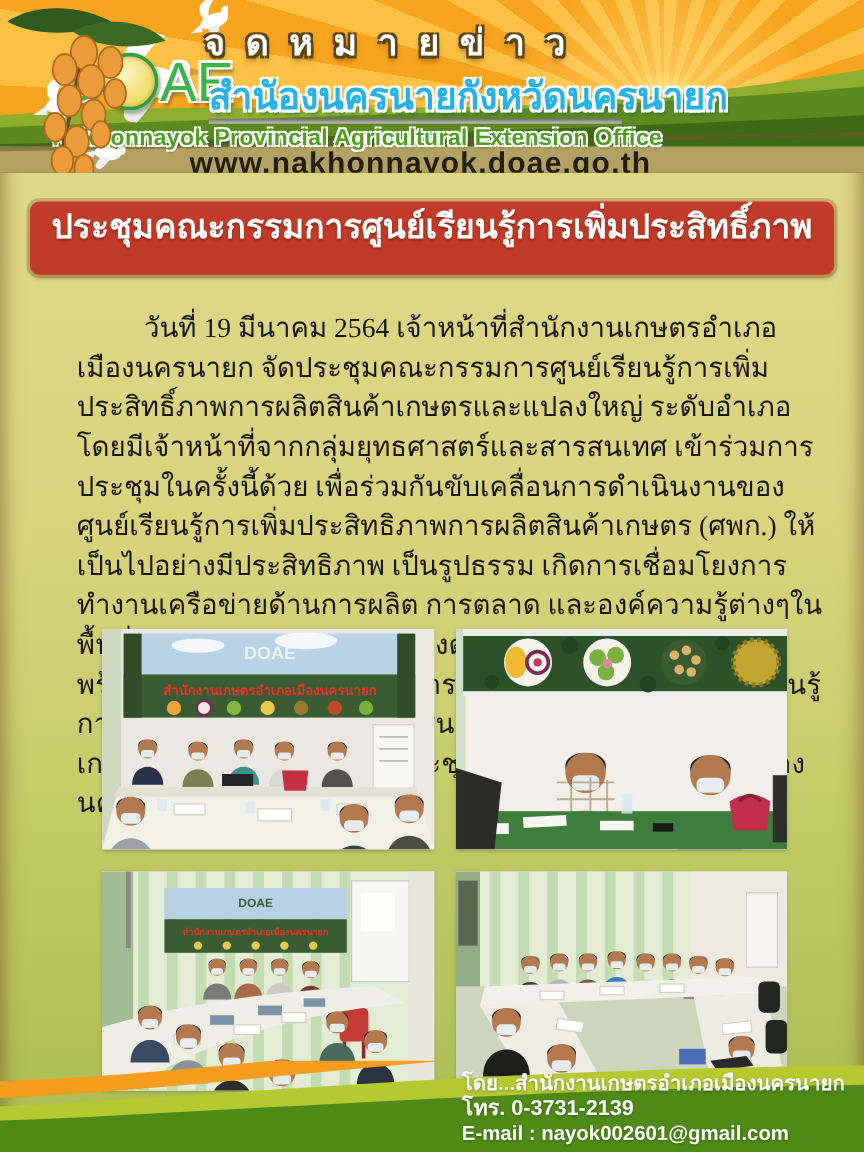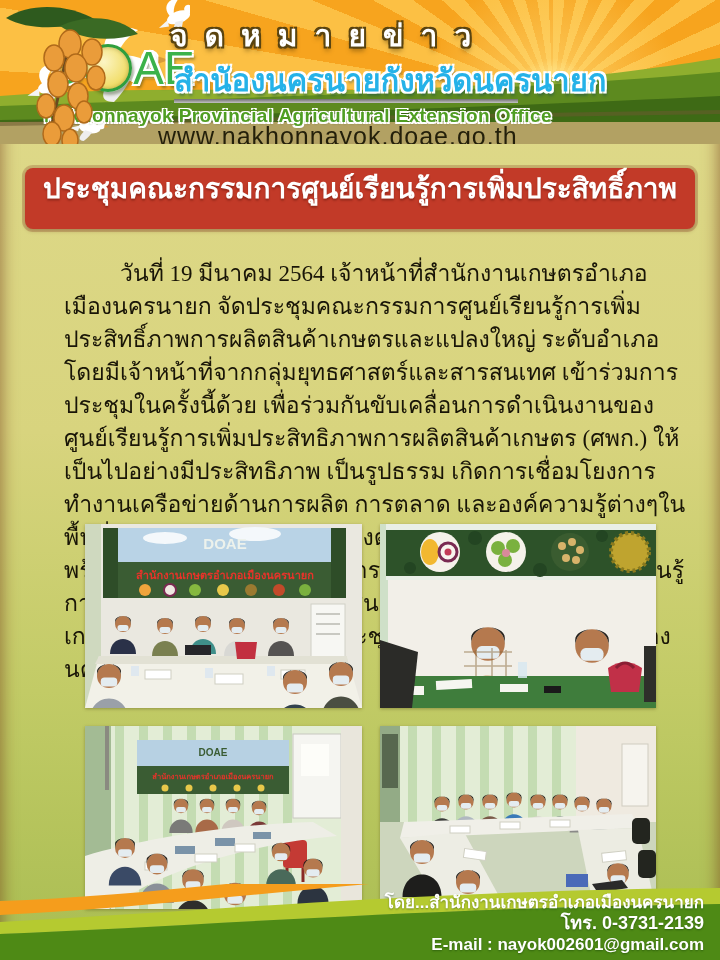--- a/index.html
+++ b/index.html
@@ -21,38 +21,38 @@
     text-shadow:-2px -2px 0 #fff,2px -2px 0 #fff,-2px 2px 0 #fff,2px 2px 0 #fff,3px 4px 3px rgba(40,60,20,.5);}
   .logo-o{width:42px;height:42px;border-radius:50%;flex:0 0 auto;margin:0 1px;
     background:radial-gradient(circle at 40% 35%,#fcf5c4,#ecd23e);border:3px solid #2f9e3e;
     display:flex;align-items:center;justify-content:center;
     box-shadow:inset 0 0 4px rgba(0,0,0,.25),2px 3px 3px rgba(40,60,20,.4);}
   .office-th{position:absolute;left:174px;top:55px;font-weight:bold;font-size:31px;color:#25b2e8;white-space:nowrap;
     text-shadow:-2px -2px 0 #fff,2px -2px 0 #fff,-2px 2px 0 #fff,2px 2px 0 #fff,2px 4px 3px rgba(0,60,90,.45);}
   .header-rule{position:absolute;left:174px;top:99px;width:344px;height:4px;background:linear-gradient(#6f6f6f,#c2c2c2);}
   .office-en{position:absolute;left:44px;top:105px;font-weight:bold;font-size:19px;color:#4f9e22;white-space:nowrap;letter-spacing:.4px;
     text-shadow:-1.5px -1.5px 0 #fff,1.5px -1.5px 0 #fff,-1.5px 1.5px 0 #fff,1.5px 1.5px 0 #fff,1px 2px 2px rgba(20,60,0,.35);}
-  .website{position:absolute;left:158px;top:122px;font-weight:normal;font-size:25px;color:#231f0a;letter-spacing:1px;white-space:nowrap;}
+  .website{position:absolute;left:158px;top:122px;font-weight:bold;font-size:25px;color:#231f0a;letter-spacing:1px;white-space:nowrap;}
   .doves{position:absolute;right:0;top:0;}
   .fruit-cluster{position:absolute;left:2px;top:24px;}
   
   .title-banner{position:absolute;left:0;top:166px;width:720px;text-align:center;}
   .title-line{display:inline-block;background:#c23a28;color:#fff;font-weight:bold;font-size:28px;line-height:1.3;
     padding:3px 18px 22px;border-radius:8px;margin:2px 0;
     box-shadow:0 0 0 3px rgba(120,30,16,.22),0 2px 4px rgba(80,20,10,.25);text-shadow:0 2px 2px rgba(90,20,10,.45);}
   
   .article{position:absolute;left:0;top:257px;width:720px;box-sizing:border-box;padding:0 26px 0 64px;
     font-family:"Liberation Serif",serif;font-size:23px;line-height:33px;color:#191507;text-indent:56px;}
   
   .photos{position:absolute;left:85px;top:524px;display:grid;grid-template-columns:277px 276px;grid-template-rows:184px 183px;gap:18px;}
   .photo{overflow:hidden;background:#ddd;box-shadow:0 1px 3px rgba(60,50,10,.35);}
   .photo svg{display:block;}
   
   .footer-waves{position:absolute;left:0;bottom:0;}
-  .footer-text{position:absolute;right:16px;top:892px;text-align:right;color:#fff;font-weight:bold;
+  .footer-text{position:absolute;right:16px;top:892px;color:#fff;font-weight:bold;
     font-size:17px;line-height:21px;text-shadow:0 1px 2px rgba(0,40,0,.4);}
   .footer-text .phone{font-size:18px;}
 </style>
 </head>
 <body>
 
 <svg width="0" height="0" style="position:absolute" aria-hidden="true">
   <defs>
     <g id="person">
       <circle cx="0" cy="0" r="8" fill="#b5794e"></circle>

